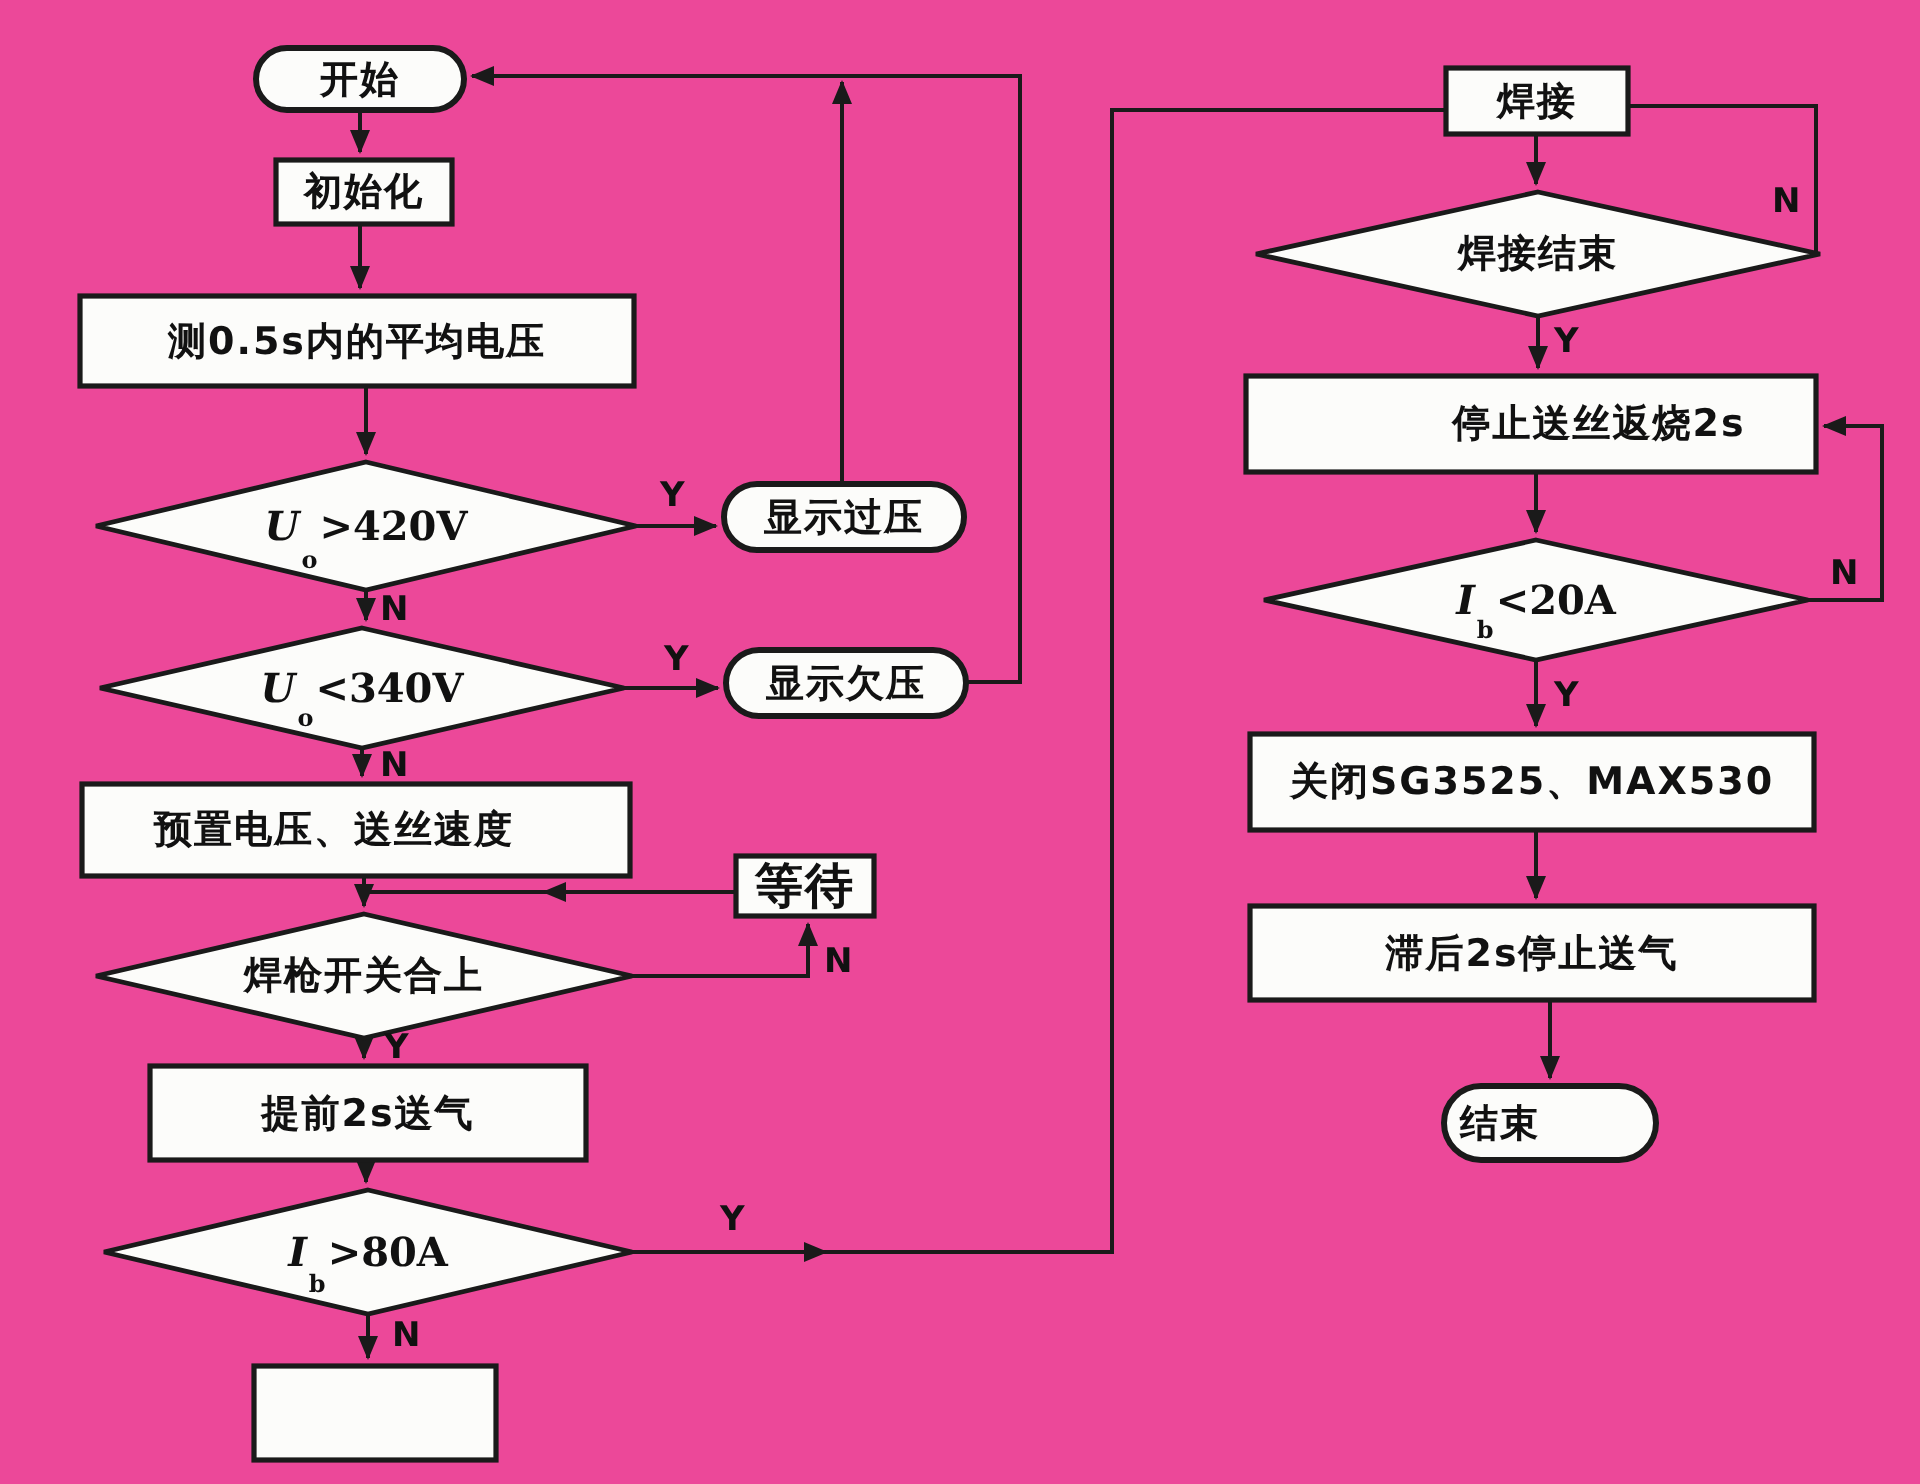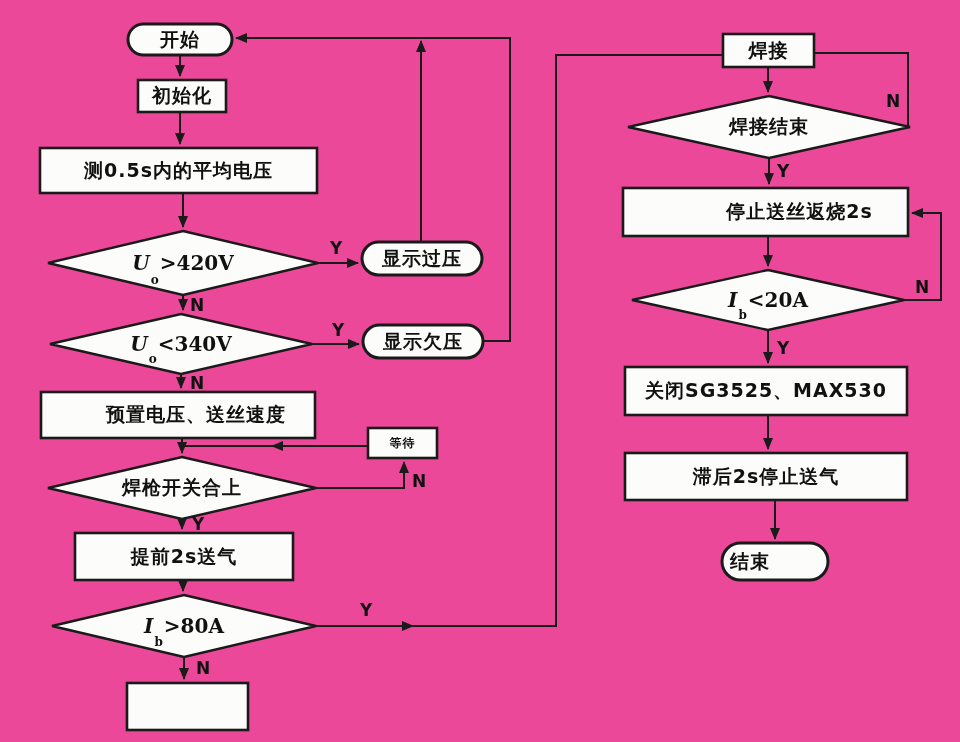--- a/index.html
+++ b/index.html
@@ -101,23 +101,23 @@
 
   <div class="node-label" style="left:362px;top:242px;width:120px;height:33px;">显示过压</div>
 
   <div class="node-label math-label" style="left:50px;top:314px;width:262px;height:60px;">
     <span class="mvar">U</span>
       <span class="msub">o</span>
       <span class="mcond">&lt;340V</span>
   </div>
 
   <div class="node-label" style="left:363px;top:325px;width:120px;height:33px;">显示欠压</div>
-  <div class="node-label" style="left:59px;top:392px;width:274px;height:46px;">预置电压、送丝速度</div>
+  <div class="node-label" style="left:30px;top:392px;width:274px;height:46px;">预置电压、送丝速度</div>
   <div class="node-label" style="left:48px;top:457px;width:268px;height:62px;">焊枪开关合上</div>
-  <div class="node-label" style="left:368px;top:428px;width:69px;height:30px;font-size:12px;">等待</div>
+  <div class="node-label" style="left:368px;top:428px;width:69px;height:30px;font-size:24px;">等待</div>
   <div class="node-label" style="left:75px;top:533px;width:218px;height:47px;">提前2s送气</div>
 
   <div class="node-label math-label" style="left:52px;top:595px;width:264px;height:62px;">
     <span class="mvar">I</span>
       <span class="msub">b</span>
       <span class="mcond">&gt;80A</span>
   </div>
 
   <div class="node-label" style="left:723px;top:34px;width:91px;height:33px;">焊接</div>
   <div class="node-label" style="left:628px;top:96px;width:282px;height:62px;">焊接结束</div>

